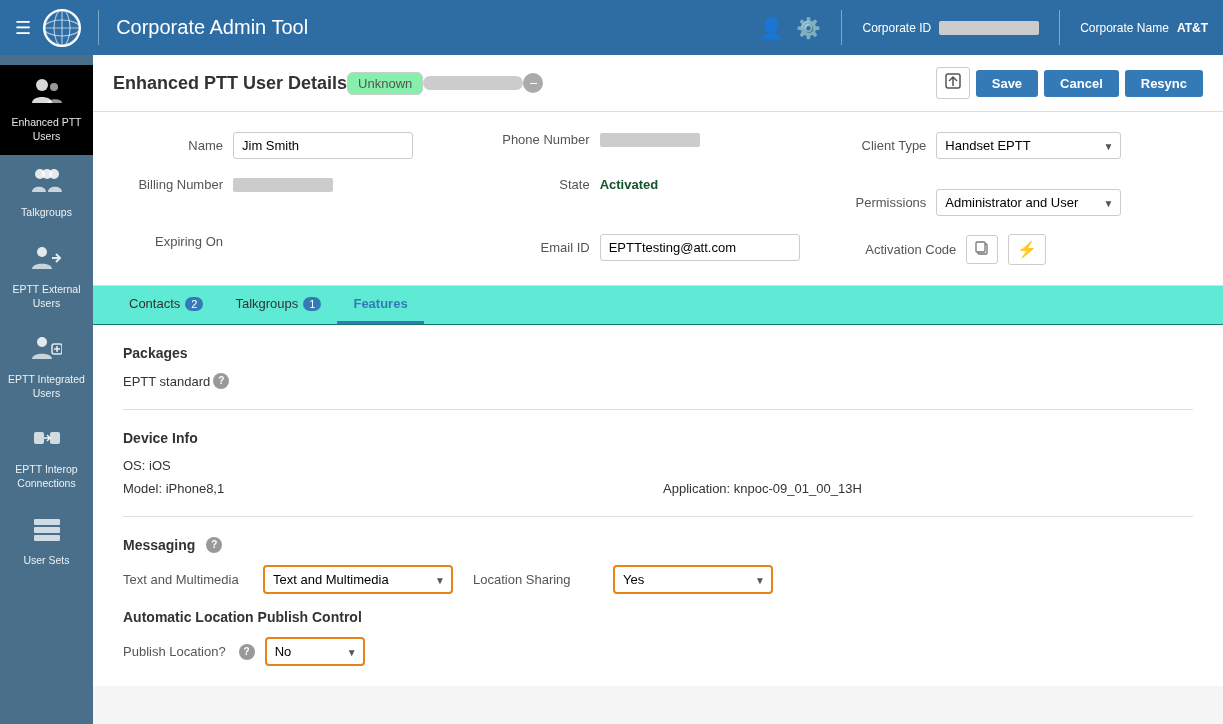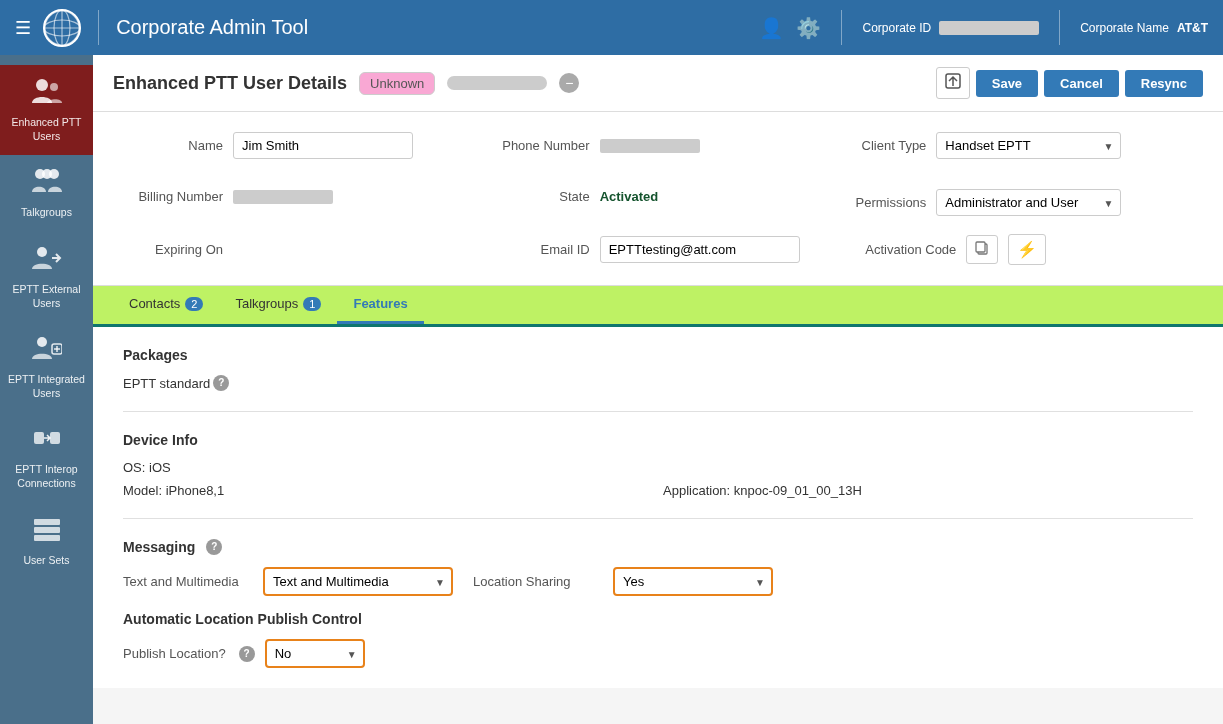--- a/index.html
+++ b/index.html
@@ -46,21 +46,21 @@
       display: flex;
       flex-direction: column;
       align-items: center;
       padding: 12px 5px;
       cursor: pointer;
       color: white;
       font-size: 11px;
       text-align: center;
       gap: 5px;
     }
-    .sidebar-item.active { background: #7f1d1d; }
+    .sidebar-item.active { background: #000000; }
     .sidebar-icon {
       font-size: 24px;
       color: rgba(255,255,255,0.85);
     }
     .sidebar-label { color: rgba(255,255,255,0.9); font-size: 10.5px; line-height: 1.3; }
 
     
     .main-content {
       position: absolute;
       top: 55px;
@@ -70,27 +70,26 @@
       background: #f5f5f5;
       overflow-y: auto;
     }
 
     
     .page-header {
       background: white;
       padding: 12px 20px;
       display: flex;
       align-items: center;
-      gap: 12px;
       border-bottom: 1px solid #ddd;
       box-shadow: 0 1px 3px rgba(0,0,0,0.1);
     }
     .page-title { font-size: 18px; font-weight: bold; color: #333; }
     .status-badge {
-      background: #f9a8d4;
+      background: #86efac;
       border: 1px solid #ccc;
       border-radius: 6px;
       padding: 3px 10px;
       font-size: 13px;
       color: #555;
     }
     .progress-bar-placeholder {
       width: 100px; height: 14px;
       background: #ccc; border-radius: 10px;
     }
@@ -120,21 +119,21 @@
     }
 
     
     .form-area {
       background: white;
       padding: 20px 30px;
       border-bottom: 1px solid #ddd;
     }
     .form-row {
       display: flex;
-      align-items: center;
+      align-items: flex-start;
       margin-bottom: 18px;
       gap: 0;
     }
     .form-field {
       display: flex;
       align-items: center;
       flex: 1;
       gap: 10px;
     }
     .form-label {
@@ -177,24 +176,24 @@
       top: 50%;
       transform: translateY(-50%);
       font-size: 10px;
       color: #555;
       pointer-events: none;
     }
     .select-wrapper select { padding-right: 32px; }
 
     
     .tabs-bar {
-      background: #bef264;
+      background: #5eead4;
       padding: 0 20px;
       display: flex;
-      border-bottom: 3px solid #0f766e;
+      border-bottom: 1px solid #0f766e;
     }
     .tab {
       padding: 10px 16px;
       cursor: pointer;
       font-size: 13px;
       color: #333;
       border-bottom: 3px solid transparent;
       display: flex;
       align-items: center;
       gap: 5px;

